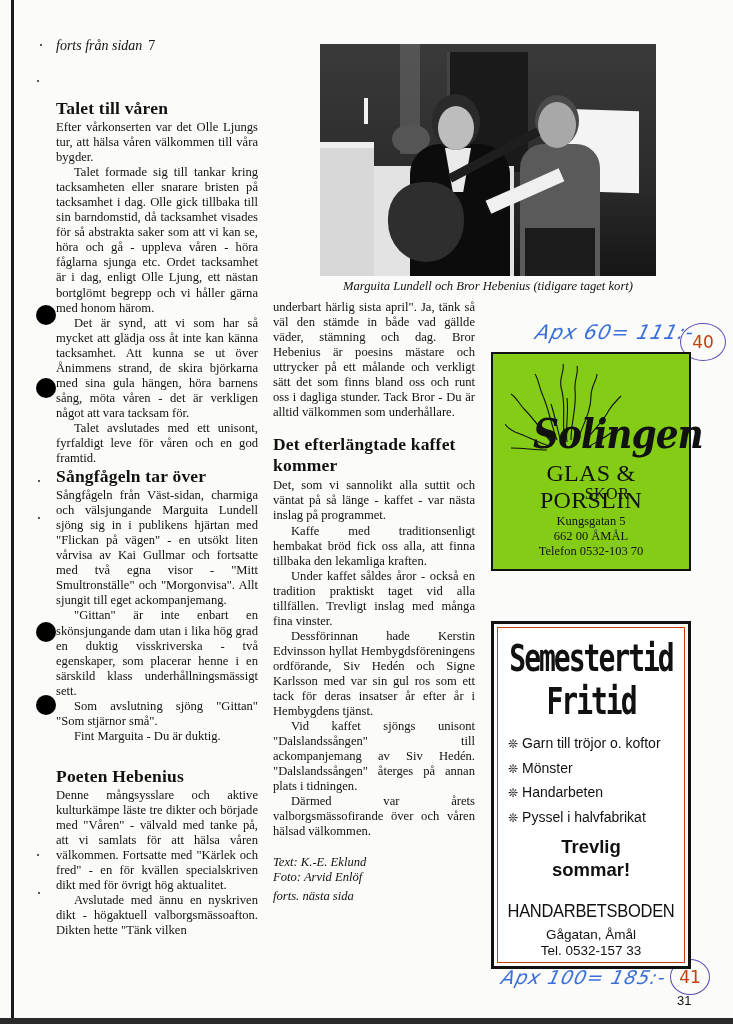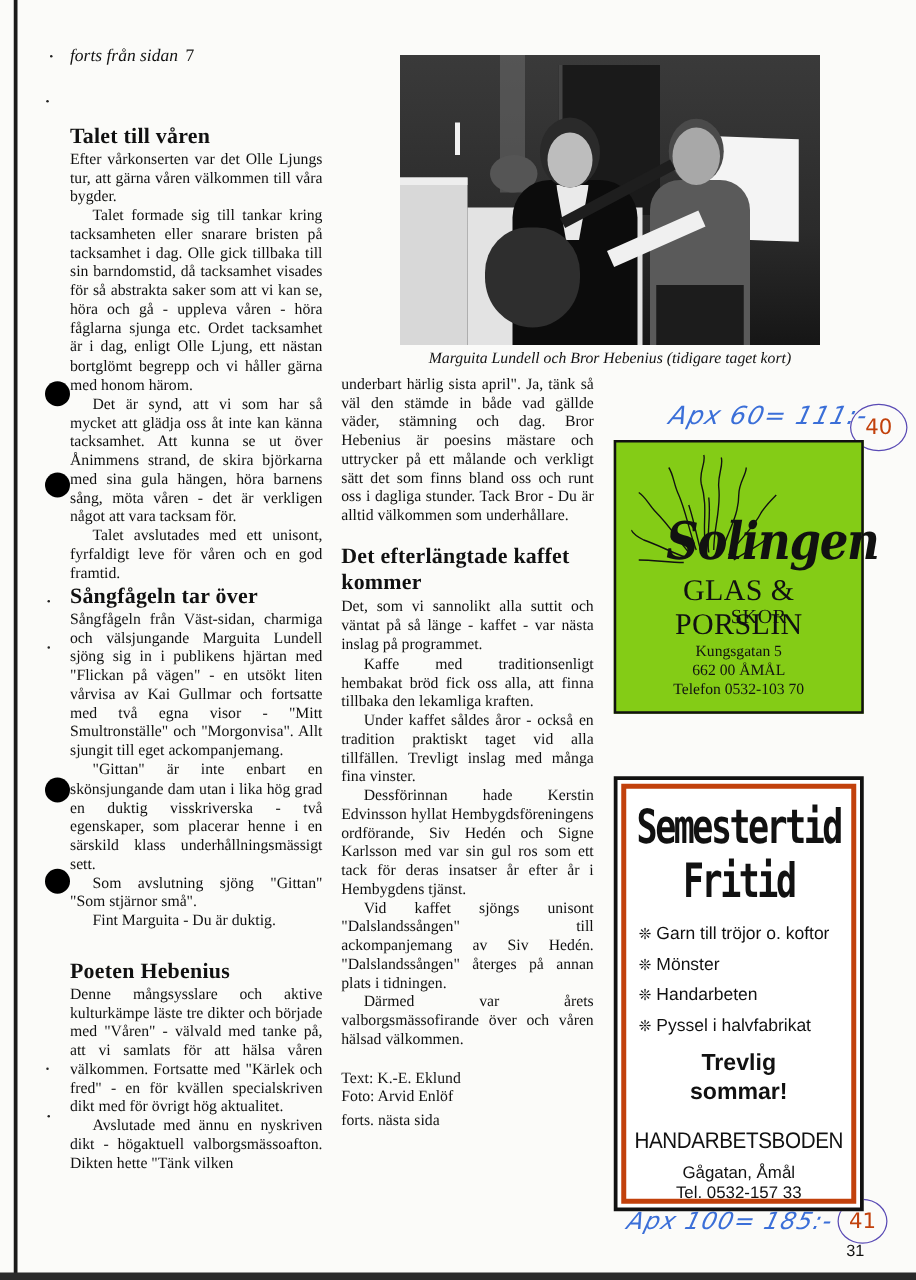--- a/index.html
+++ b/index.html
@@ -17,21 +17,21 @@
   .header-ref .num { font-style: normal; margin-left: 6px; }
 
   .col { position: absolute; font-size: 12.6px; line-height: 15.05px; text-align: justify; }
   .col-left { left: 56px; top: 98px; width: 202px; }
   .col-mid { left: 273px; top: 300px; width: 202px; }
   .col p { margin: 0; }
   .col p.ind { text-indent: 18px; }
   .col h2 { font-size: 17.5px; font-weight: bold; margin: 0 0 2px 0; line-height: 20px; text-align: left; letter-spacing: 0.2px; }
   .col h2.sp { margin-top: 22px; }
   .col-mid h2 { margin-top: 14px; line-height: 21px; }
-  .credits { margin-top: 15px; }
+  .credits { font-style: italic; margin-top: 15px; }
   .credits .forts { margin-top: 4px; }
 
   .photo { position: absolute; left: 320px; top: 44px; width: 336px; height: 232px; background: #121212; overflow: hidden; }
   .photo .wall { position: absolute; left: 0; top: 0; width: 336px; height: 232px; background: linear-gradient(180deg, #3a3a3a 0%, #2b2b2b 60%, #161616 100%); }
   .photo .door { position: absolute; left: 127px; top: 8px; width: 78px; height: 120px; background: #1a1a1a; border-left: 3px solid #444; }
   .photo .pillar { position: absolute; left: 80px; top: 0; width: 20px; height: 110px; background: #6c6c6c; opacity: .55; }
   .photo .screen { position: absolute; left: 243px; top: 66px; width: 76px; height: 82px; background: #f4f4f4; transform: skewY(2deg); }
   .photo .pulpit { position: absolute; left: 0; top: 98px; width: 54px; height: 134px; background: #d8d8d8; border-top: 6px solid #eee; }
   .photo .altar { position: absolute; left: 54px; top: 122px; width: 140px; height: 110px; background: #e3e3e3; }
   .photo .candle { position: absolute; left: 44px; top: 54px; width: 4px; height: 26px; background: #f2f2f2; }
@@ -56,21 +56,21 @@
   .pc2 { left: 670px; top: 959px; width: 38px; height: 34px; line-height: 34px; }
 
   .ad1 { position: absolute; left: 491px; top: 352px; width: 196px; height: 215px; border: 2px solid #111; background: #84cc16; text-align: center; }
   .ad1 .sun { position: absolute; left: 12px; top: 8px; width: 120px; height: 90px; }
   .ad1 .brand { position: absolute; left: 40px; top: 58px; width: 150px; font-family: "DejaVu Serif", serif; font-style: italic; font-weight: bold; font-size: 36px; letter-spacing: -1px; transform: scaleY(1.15); }
   .ad1 .line1 { position: absolute; left: 0; top: 106px; width: 196px; font-size: 24px; letter-spacing: 0.3px; }
   .ad1 .line2 { position: absolute; left: 16px; top: 131px; width: 196px; font-size: 16px; letter-spacing: 0.5px; }
   .ad1 .addr { position: absolute; left: 0; top: 160px; width: 196px; font-size: 12.5px; line-height: 15px; }
 
   .ad2 { position: absolute; left: 491px; top: 621px; width: 194px; height: 342px; border: 3px solid #111; background: #fff; }
-  .ad2 .inner { position: absolute; left: 3px; top: 3px; right: 3px; bottom: 3px; border: 4px solid #c2410c; text-align: center; }
+  .ad2 .inner { position: absolute; left: 3px; top: 3px; right: 3px; bottom: 3px; border: 1px solid #c2410c; text-align: center; }
   .ad2 .t1 { position: absolute; left: 0; top: 14px; width: 100%; font-family: "DejaVu Sans Mono", monospace; font-weight: bold; font-size: 28px; transform: scaleY(1.35); letter-spacing: -2px; }
   .ad2 .t2 { position: absolute; left: 0; top: 57px; width: 100%; font-family: "DejaVu Sans Mono", monospace; font-weight: bold; font-size: 28px; transform: scaleY(1.35); letter-spacing: -2px; }
   .ad2 ul { position: absolute; left: 10px; top: 104px; margin: 0; padding: 0; list-style: none; text-align: left; font-family: "Liberation Sans", sans-serif; font-size: 14px; line-height: 23.5px; }
   .ad2 ul li .star { margin-right: 4px; font-size: 12px; }
   .ad2 .t3 { position: absolute; left: 0; top: 207px; width: 100%; font-family: "Liberation Sans", sans-serif; font-weight: bold; font-size: 18.5px; line-height: 23px; }
   .ad2 .shop { position: absolute; left: 0; top: 273px; width: 100%; font-family: "Liberation Sans", sans-serif; font-size: 16.5px; letter-spacing: -0.3px; transform: scaleY(1.1); }
   .ad2 .shopaddr { position: absolute; left: 0; top: 299px; width: 100%; font-family: "Liberation Sans", sans-serif; font-size: 13.5px; line-height: 16px; }
 
   .pageno { position: absolute; left: 677px; top: 993px; font-family: "Liberation Sans", sans-serif; font-size: 13px; }
 </style>
@@ -90,21 +90,21 @@
 <div class="speck" style="left:38px;top:517px"></div>
 <div class="speck" style="left:37px;top:854px"></div>
 <div class="speck" style="left:38px;top:892px"></div>
 
 <div class="header-ref">
   <span>forts från sidan</span><span class="num">7</span>
 </div>
 
 <div class="col col-left">
   <h2>Talet till våren</h2>
-  <p>Efter vårkonserten var det Olle Ljungs tur, att gärna våren välkommen till våra bygder.</p>
+  <p>Efter vårkonserten var det Olle Ljungs tur, att hälsa våren välkommen till våra bygder.</p>
   <p class="ind">Talet formade sig till tankar kring tacksamheten eller snarare bristen på tacksamhet i dag. Olle gick tillbaka till sin barndomstid, då tacksamhet visades för så abstrakta saker som att vi kan se, höra och gå - uppleva våren - höra fåglarna sjunga etc. Ordet tacksamhet är i dag, enligt Olle Ljung, ett nästan bortglömt begrepp och vi håller gärna med honom härom.</p>
   <p class="ind">Det är synd, att vi som har så mycket att glädja oss åt inte kan känna tacksamhet. Att kunna se ut över Ånimmens strand, de skira björkarna med sina gula hängen, höra barnens sång, möta våren - det är verkligen något att vara tacksam för.</p>
   <p class="ind">Talet avslutades med ett unisont, fyrfaldigt leve för våren och en god framtid.</p>
 
   <h2>Sångfågeln tar över</h2>
   <p>Sångfågeln från Väst-sidan, charmiga och välsjungande Marguita Lundell sjöng sig in i publikens hjärtan med "Flickan på vägen" - en utsökt liten vårvisa av Kai Gullmar och fortsatte med två egna visor - "Mitt Smultronställe" och "Morgonvisa". Allt sjungit till eget ackompanjemang.</p>
   <p class="ind">"Gittan" är inte enbart en skönsjungande dam utan i lika hög grad en duktig visskriverska - två egenskaper, som placerar henne i en särskild klass underhållningsmässigt sett.</p>
   <p class="ind">Som avslutning sjöng "Gittan" "Som stjärnor små".</p>
   <p class="ind">Fint Marguita - Du är duktig.</p>
 

